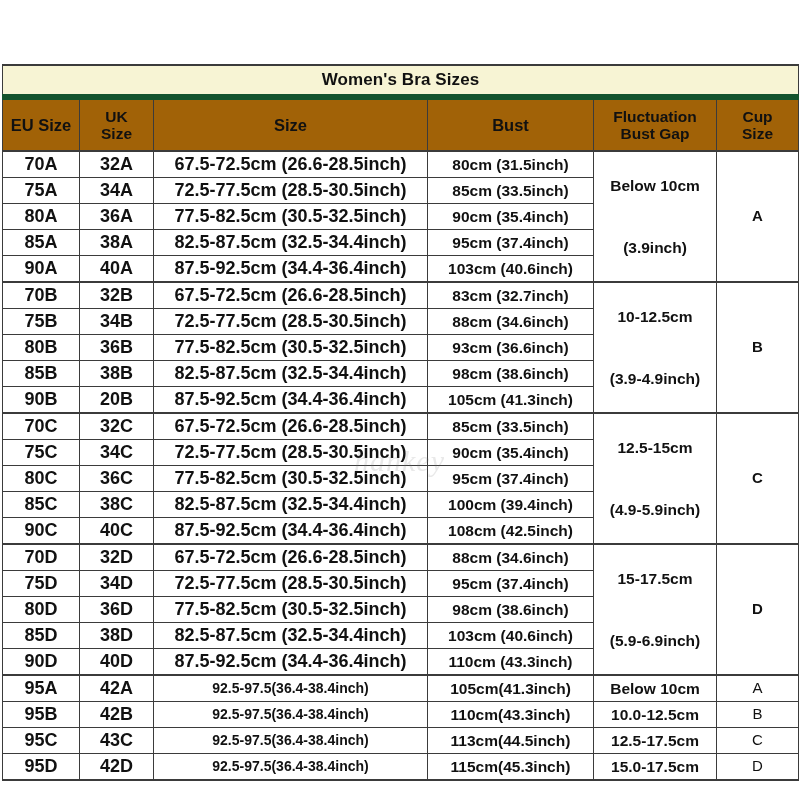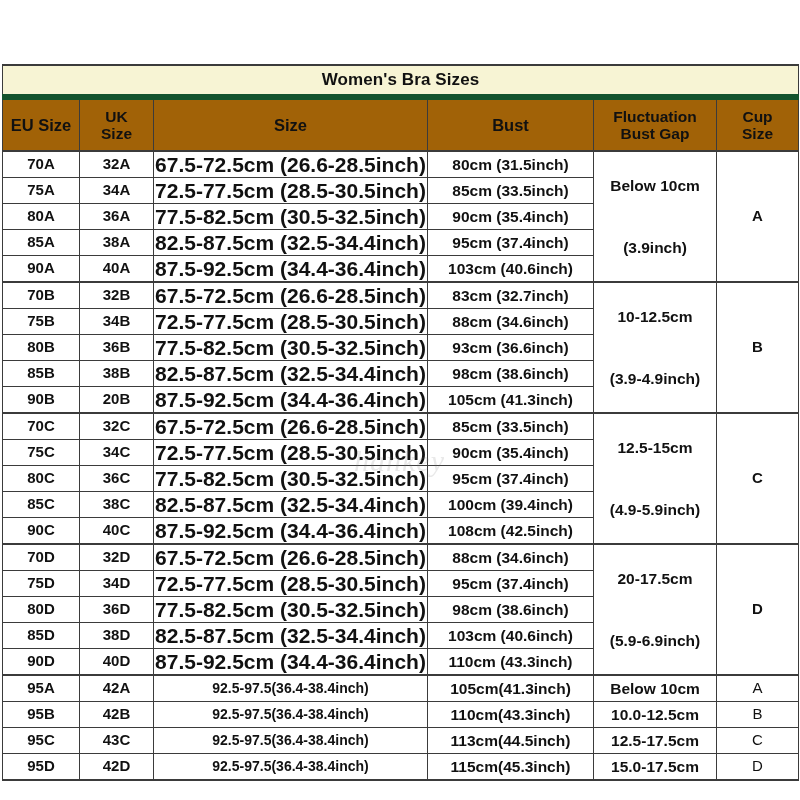--- a/index.html
+++ b/index.html
@@ -58,22 +58,22 @@
     font-size: 16.5px;
     border-bottom: 2px solid #3b3b3b;
   }
   tr.head-row th.small { font-size: 15.5px; }
 
   
   tbody td {
     height: 25px;
     font-size: 15px;
   }
-  td.eu, td.uk { font-size: 15px; }
-  td.chest { font-size: 21px; }
+  td.eu, td.uk { font-size: 18px; }
+  td.chest { font-size: 18px; }
   td.bust  { font-size: 15.5px; }
 
   td.fluct {
     font-size: 15.5px;
     font-weight: bold;
   }
   td.fluct .l2 { display: block; margin-top: 44px; }
 
   td.cupcell {
     font-size: 15px;
@@ -249,21 +249,21 @@
           <td class="eu">90C</td>
           <td class="uk">40C</td>
           <td class="chest">87.5-92.5cm (34.4-36.4inch)</td>
           <td class="bust">108cm (42.5inch)</td>
         </tr>
         <tr class="group-start">
           <td class="eu">70D</td>
           <td class="uk">32D</td>
           <td class="chest">67.5-72.5cm (26.6-28.5inch)</td>
           <td class="bust">88cm (34.6inch)</td>
-          <td class="fluct" rowspan="5"><span>20-17.5cm</span><span class="l2">(5.9-6.9inch)</span></td>
+          <td class="fluct" rowspan="5"><span>15-17.5cm</span><span class="l2">(5.9-6.9inch)</span></td>
           <td class="cupcell" rowspan="5">D</td>
         </tr>
         <tr>
           <td class="eu">75D</td>
           <td class="uk">34D</td>
           <td class="chest">72.5-77.5cm (28.5-30.5inch)</td>
           <td class="bust">95cm (37.4inch)</td>
         </tr>
         <tr>
           <td class="eu">80D</td>

